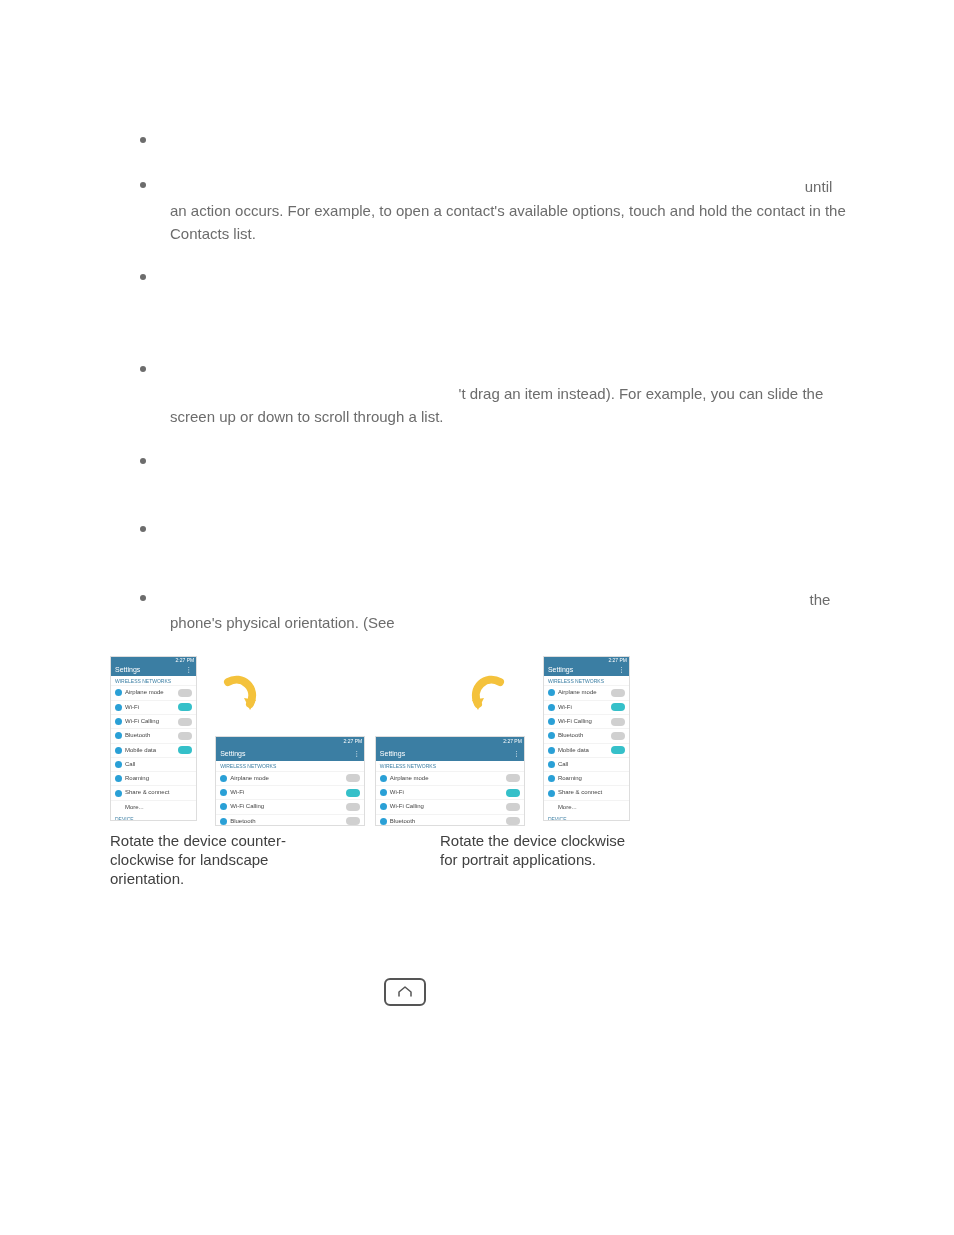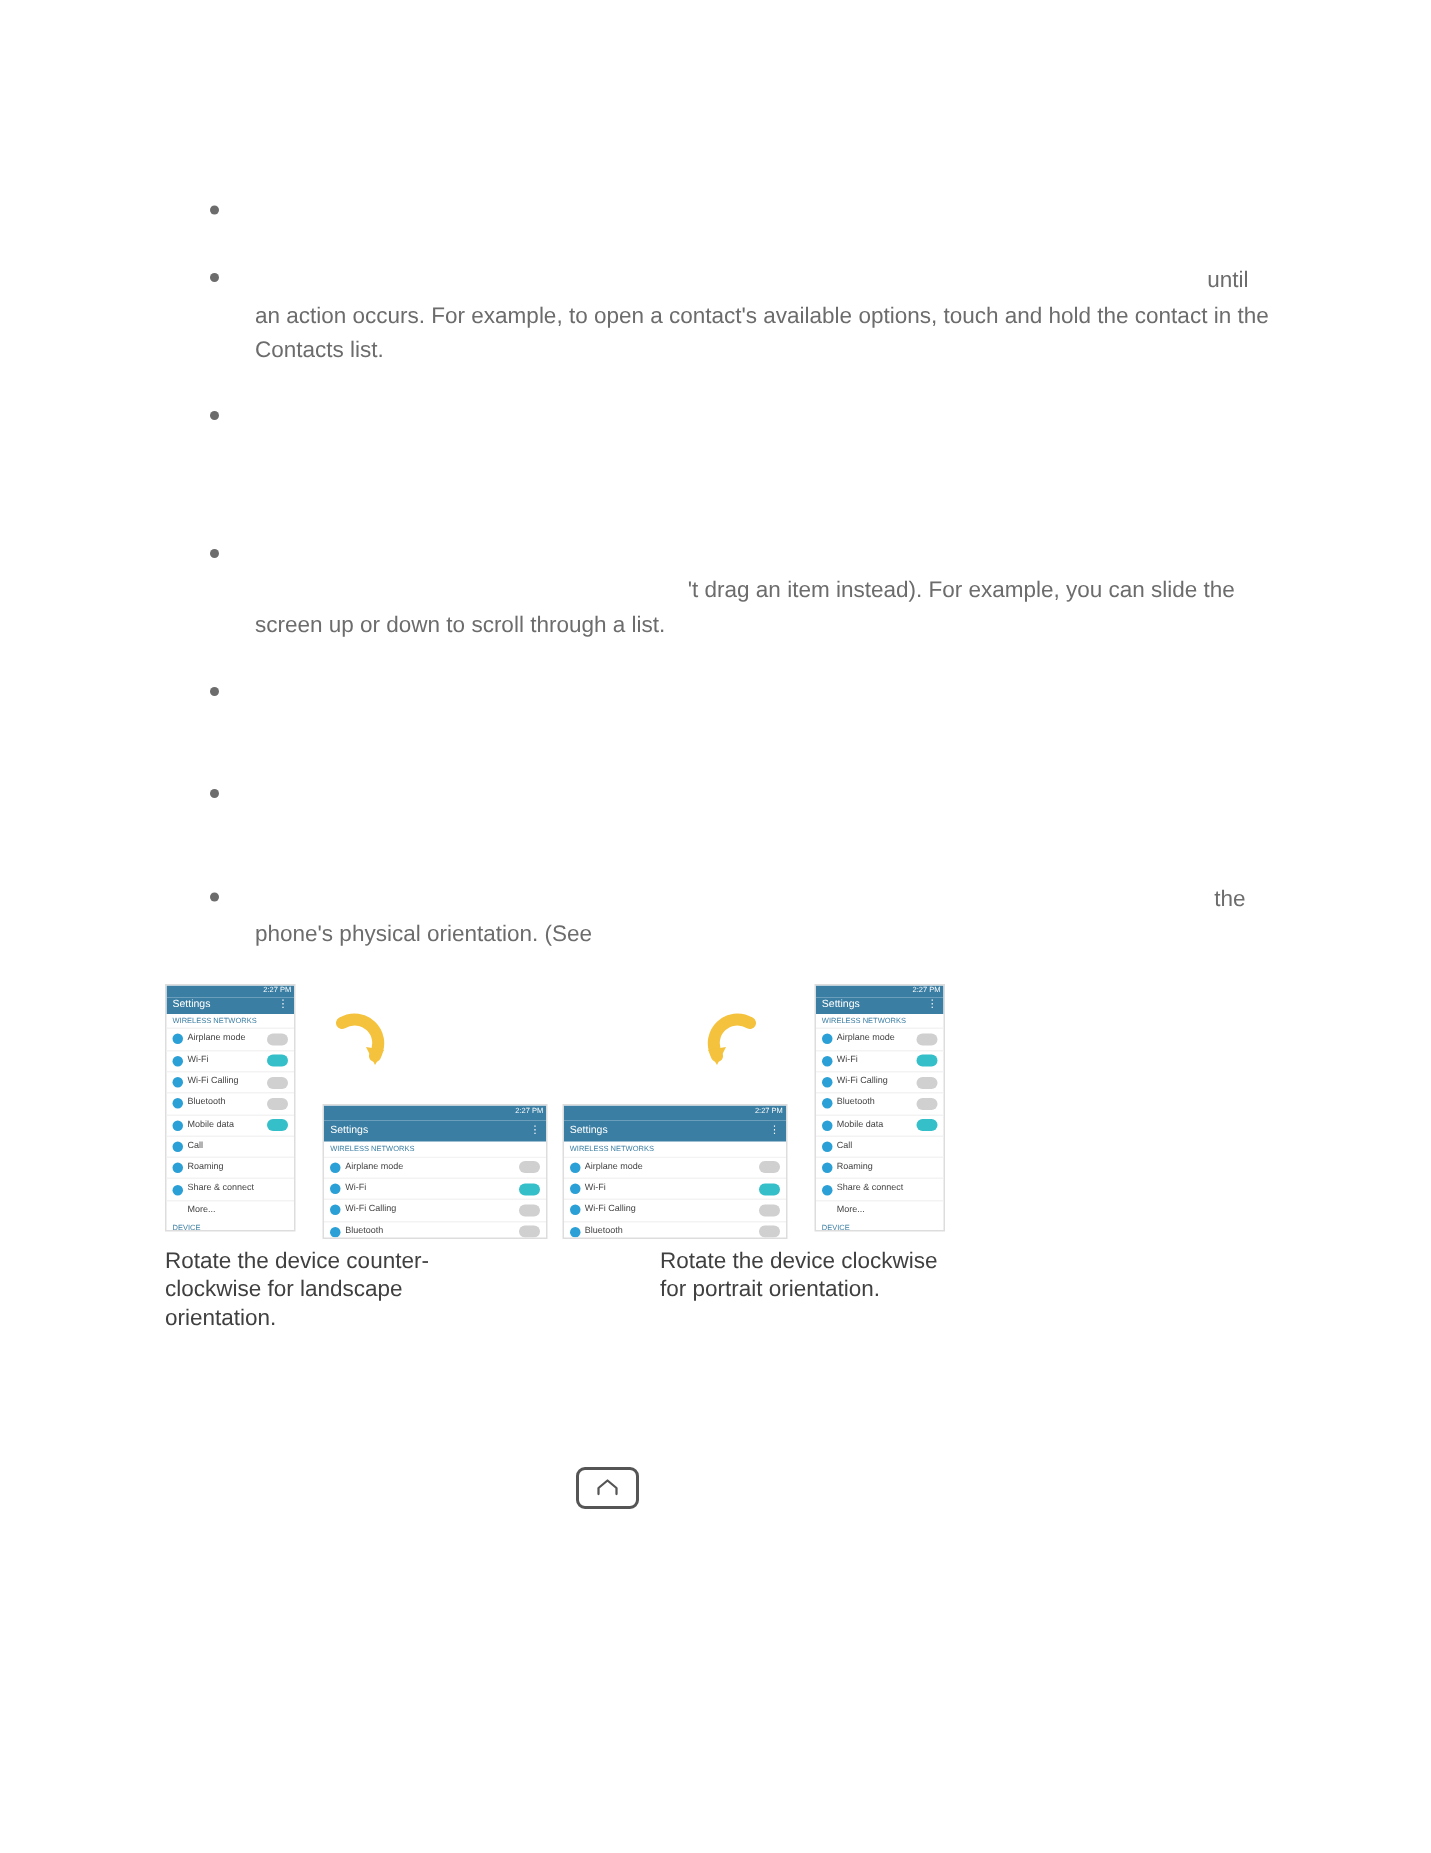--- a/index.html
+++ b/index.html
@@ -407,21 +407,21 @@
             </div>
           </div>
         <div class="section-label">DEVICE</div>
 
       </div>
 
     </div>
 
     <div class="captions">
       <div>Rotate the device counter-clockwise for landscape orientation.</div>
-      <div>Rotate the device clockwise for portrait orientation.</div>
+      <div>Rotate the device clockwise for portrait applications.</div>
     </div>
   </div>
 
   <div class="home-key-line">
     <span class="hidden-text">From any application, tap the Home Key </span>
     <span class="home-key">
       <svg viewBox="0 0 16 12">
           <path d="M2 10 L2 6 L8 1 L14 6 L14 10" fill="none" stroke="#555" stroke-width="1.5" stroke-linejoin="round" stroke-linecap="round"></path>
         </svg>
     </span>

